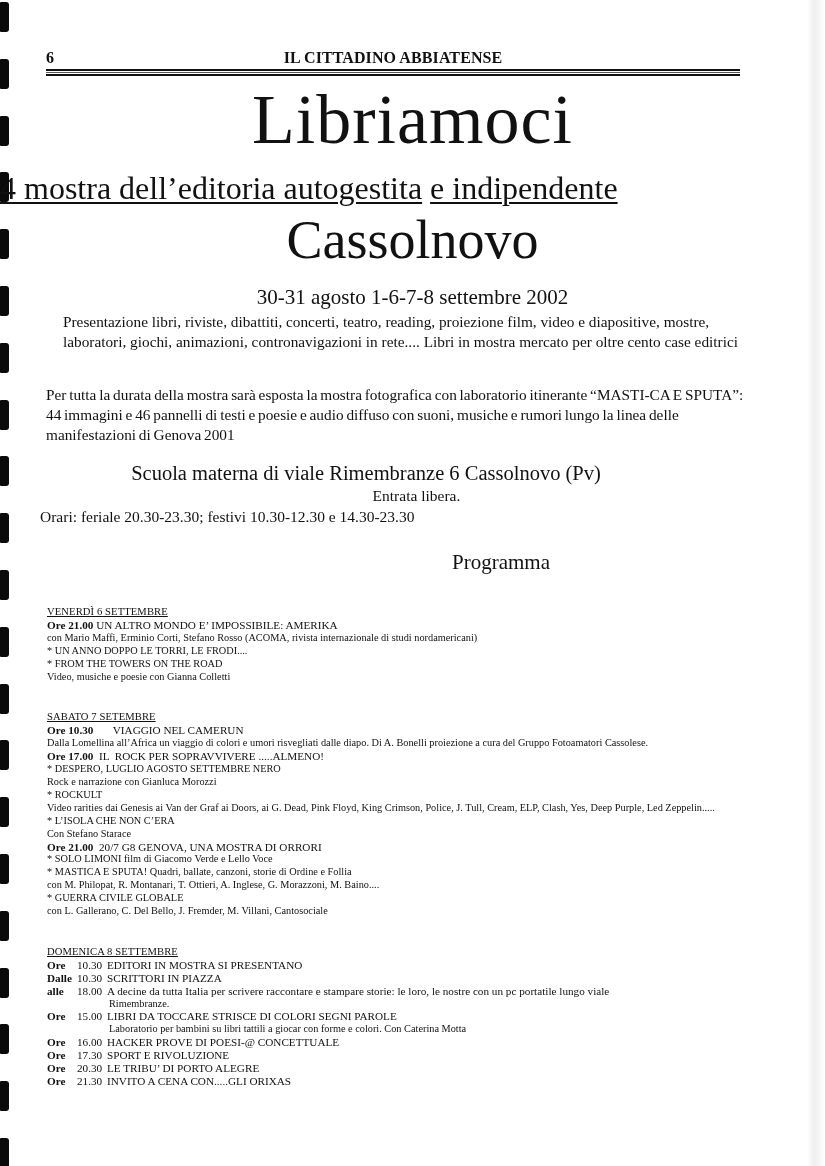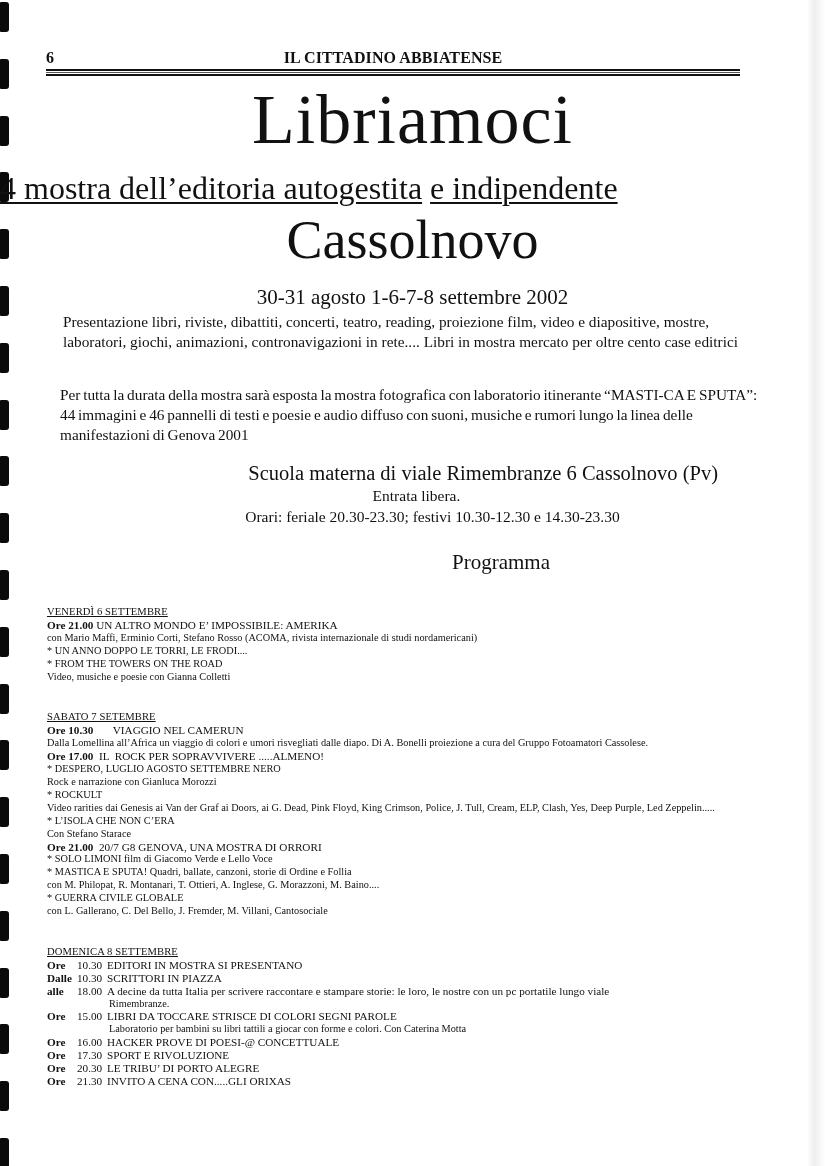--- a/index.html
+++ b/index.html
@@ -134,34 +134,34 @@
       left: 46px;
       width: 700px;
       top: 312px;
       font-family: "Liberation Serif", serif;
       font-size: 15.3px;
       line-height: 20px;
       margin-left: 17px;
     }
     .intro2 {
       position: absolute;
-      left: 60px;
+      left: 46px;
       width: 700px;
       top: 385px;
       font-family: "Liberation Serif", serif;
       font-size: 15.3px;
       line-height: 20px;
       word-spacing: -1px;
     }
     .venue {
       position: absolute;
       left: 0;
       width: 718px;
       top: 460px;
-      text-align: right;
+      text-align: center;
       font-family: "Liberation Serif", serif;
       font-size: 20.5px;
       line-height: 26px;
       padding-left: 14px;
       box-sizing: border-box;
     }
     .entry {
       position: absolute;
       left: 0;
       width: 825px;
@@ -171,21 +171,20 @@
       font-size: 15.5px;
       line-height: 20px;
       padding-left: 8px;
       box-sizing: border-box;
     }
     .hours {
       position: absolute;
       left: 0;
       width: 825px;
       top: 507px;
-      text-align: center;
       font-family: "Liberation Serif", serif;
       font-size: 15.5px;
       line-height: 20px;
       padding-left: 40px;
       box-sizing: border-box;
     }
     .program-title {
       position: absolute;
       left: 452px;
       top: 549px;

